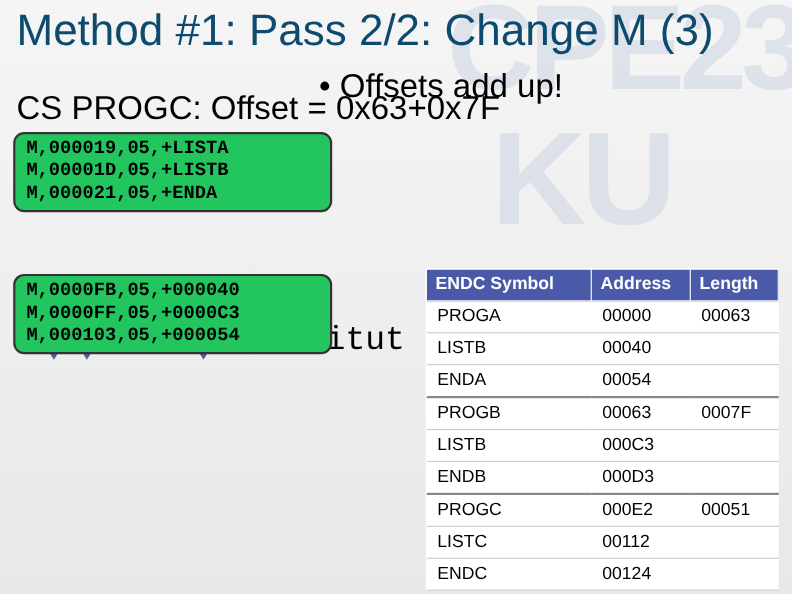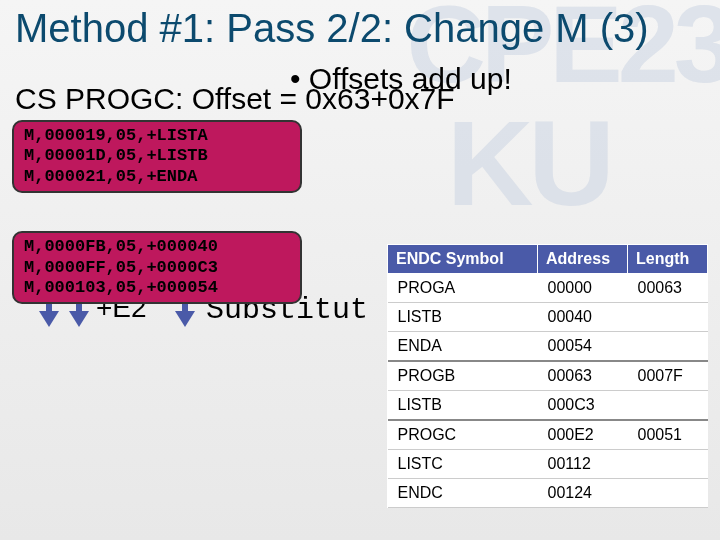--- a/index.html
+++ b/index.html
@@ -51,34 +51,34 @@
     position: relative;
     z-index: 1;
     font-size: 30px;
     color: #000;
     padding: 0 15px 0 15px;
     margin-top: -14px;
   }
   .code-box {
     position: relative;
     z-index: 2;
-    background: #be185d;
+    background: #22c55e;
     border: 2px solid #333;
     border-radius: 10px;
     font-family: "Courier New", monospace;
     font-size: 17px;
     font-weight: bold;
     padding: 4px 10px;
     line-height: 1.2;
     width: 290px;
     margin-left: 12px;
     color: #000;
   }
   .code-box.top { margin-top: 4px; }
-  .code-box.bottom { margin-top: 38px; }
+  .code-box.bottom { margin-top: 56px; }
   .arrows-row {
     position: absolute;
     top: 278px;
     left: 30px;
     width: 330px;
     z-index: 2;
   }
   .arrow-stem {
     position: absolute;
     width: 6px;
@@ -197,20 +197,25 @@
   <tr class="sep">
     <td>PROGB</td>
     <td>00063</td>
     <td>0007F</td>
   </tr>
   <tr>
     <td>LISTB</td>
     <td>000C3</td>
     <td></td>
   </tr>
+  <tr>
+    <td>ENDB</td>
+    <td>000D3</td>
+    <td></td>
+  </tr>
   <tr class="sep">
     <td>PROGC</td>
     <td>000E2</td>
     <td>00051</td>
   </tr>
   <tr>
     <td>LISTC</td>
     <td>00112</td>
     <td></td>
   </tr>

